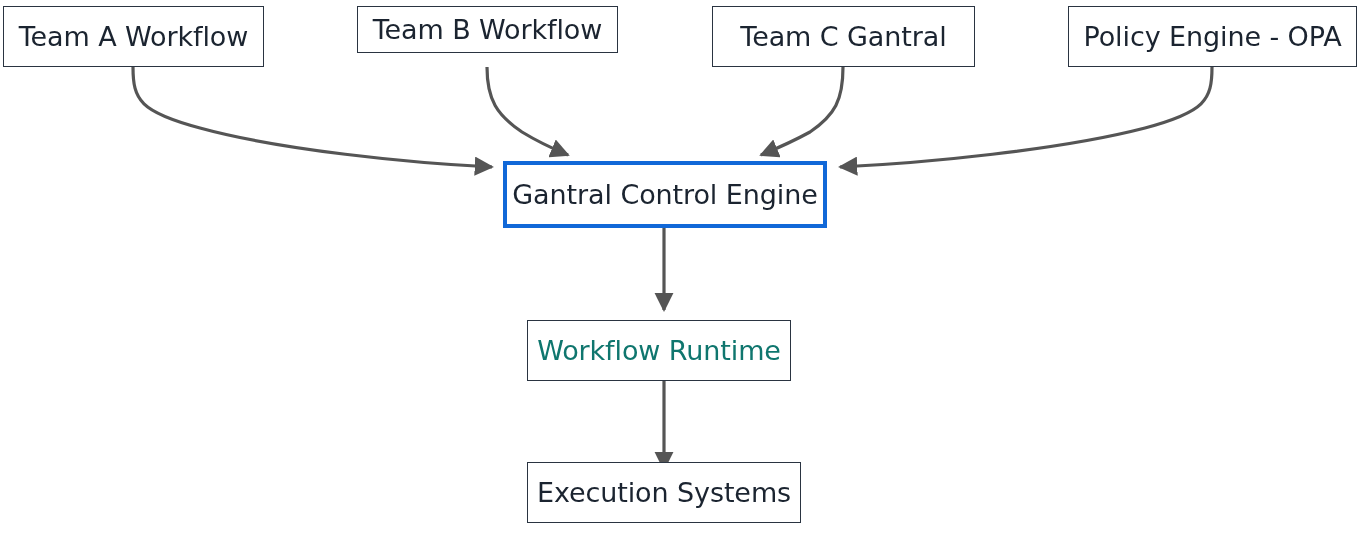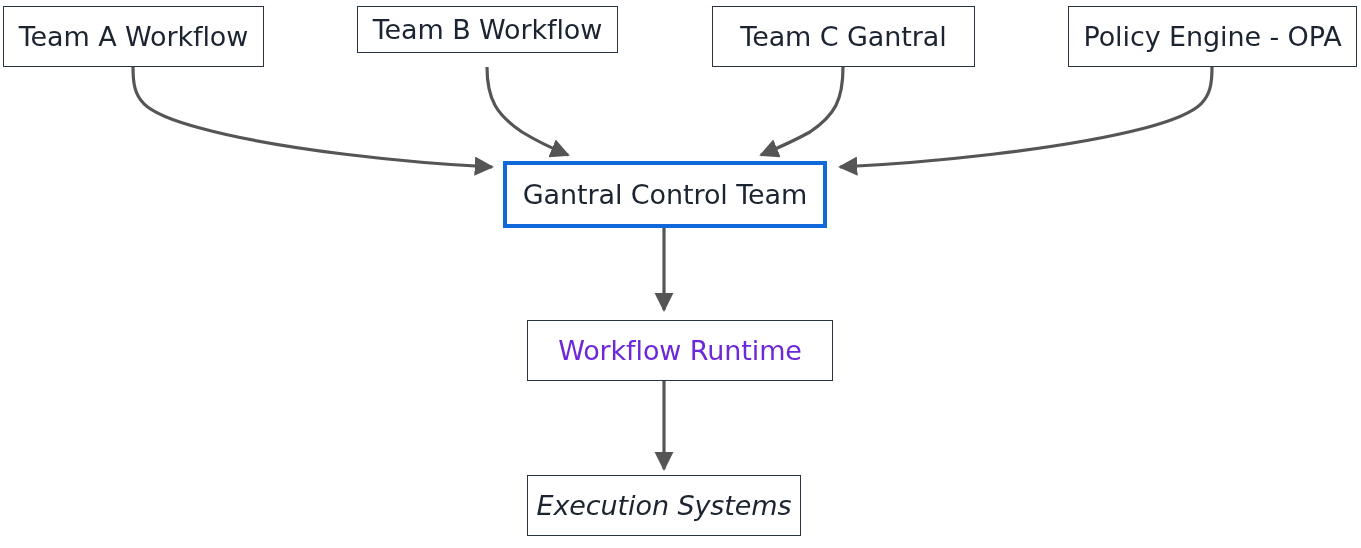--- a/index.html
+++ b/index.html
@@ -77,23 +77,23 @@
       <div class="node" style="left: 357px; top: 6px; width: 261px; height: 47px; border-color: rgb(42, 52, 65); color: rgb(27, 36, 48);">
         <span class="node-label">Team B Workflow</span>
       </div>
       <div class="node" style="left: 712px; top: 6px; width: 263px; height: 61px; border-color: rgb(42, 52, 65); color: rgb(27, 36, 48);">
         <span class="node-label">Team C Gantral</span>
       </div>
       <div class="node" style="left: 1068px; top: 6px; width: 289px; height: 61px; border-color: rgb(42, 52, 65); color: rgb(27, 36, 48);">
         <span class="node-label">Policy Engine - OPA</span>
       </div>
       <div class="node highlight" style="left: 503px; top: 161px; width: 324px; height: 67px; border-color: rgb(17, 104, 216); color: rgb(27, 36, 48);">
-        <span class="node-label">Gantral Control Team</span>
+        <span class="node-label">Gantral Control Engine</span>
       </div>
-      <div class="node" style="left: 527px; top: 320px; width: 306px; height: 61px; border-color: rgb(42, 52, 65); color: #6d28d9;">
+      <div class="node" style="left: 527px; top: 320px; width: 264px; height: 61px; border-color: rgb(42, 52, 65); color: #0f766e;">
         <span class="node-label">Workflow Runtime</span>
       </div>
-      <div class="node" style="left: 527px; top: 475px; width: 274px; height: 61px; border-color: rgb(42, 52, 65); color: rgb(27, 36, 48); font-style: italic;">
+      <div class="node" style="left: 527px; top: 462px; width: 274px; height: 61px; border-color: rgb(42, 52, 65); color: rgb(27, 36, 48);">
         <span class="node-label">Execution Systems</span>
       </div>
     </div>
 
 </div>
 
 </body></html>

